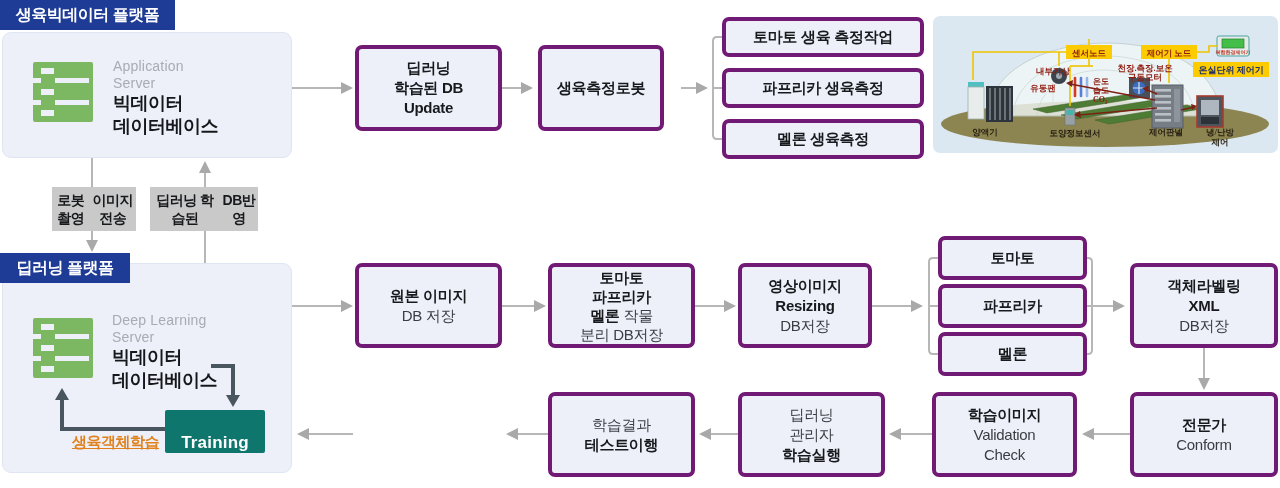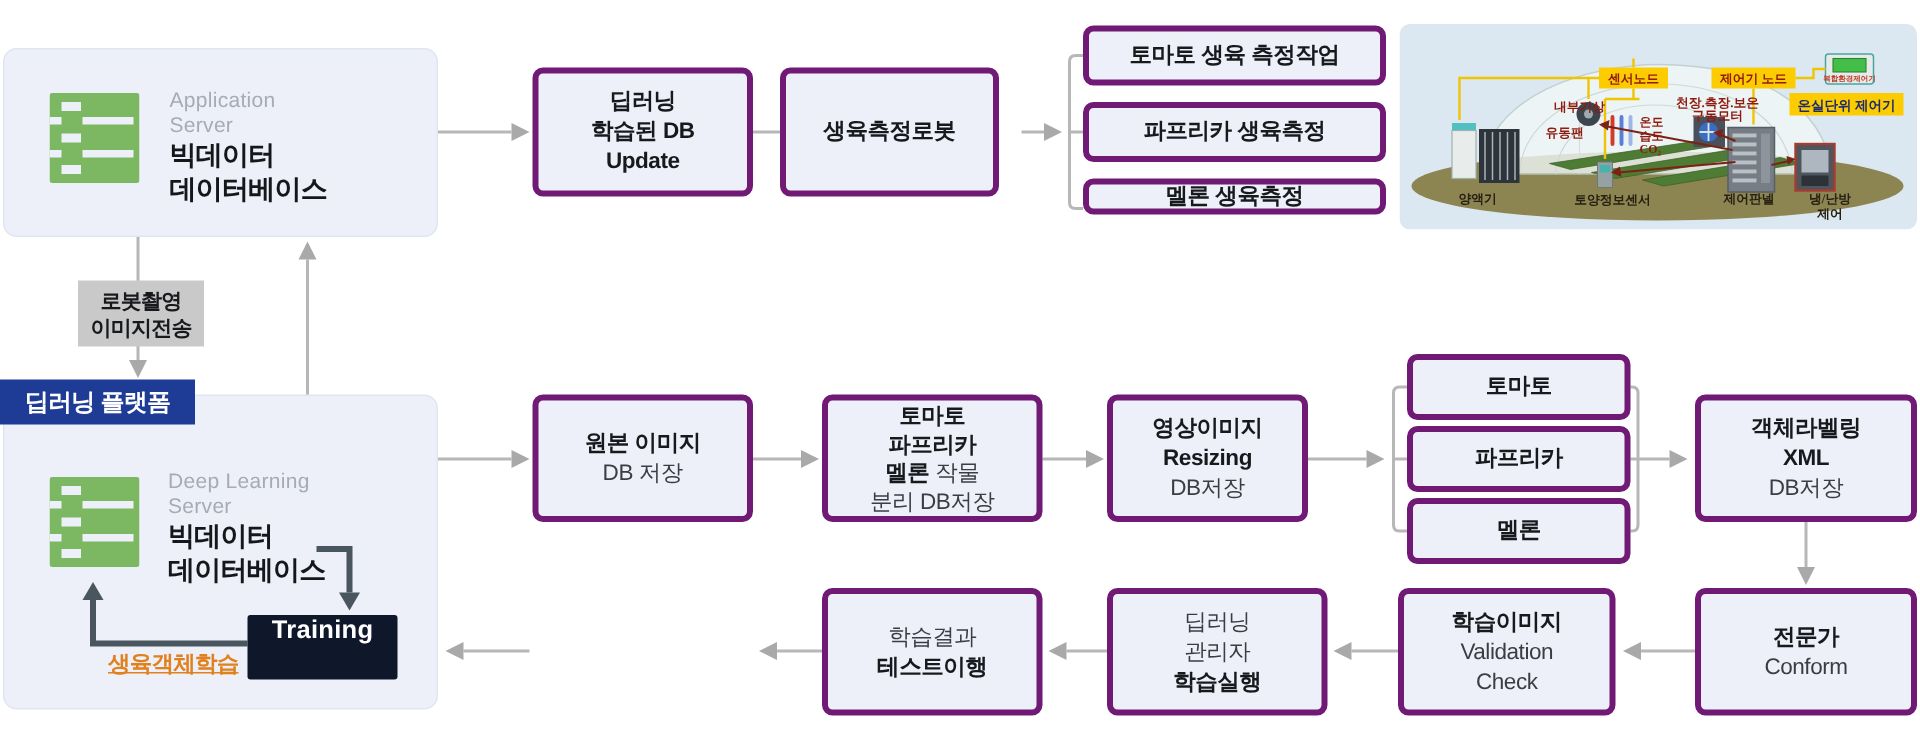--- a/index.html
+++ b/index.html
@@ -8,22 +8,22 @@
 
   .platform{position:absolute;background:#edf0f8;border:1px solid #e0e5f2;border-radius:9px;z-index:0;box-sizing:border-box;}
   .badge{position:absolute;background:#1e3b96;color:#fff;font-weight:bold;font-size:16px;display:flex;align-items:center;justify-content:center;z-index:4;letter-spacing:-0.5px;}
   .wires{position:absolute;left:0;top:0;z-index:1;pointer-events:none;}
 
   .fbox{position:absolute;background:#edf0f8;border:4px solid #701a75;border-radius:7px;display:flex;flex-direction:column;align-items:center;justify-content:center;text-align:center;font-size:15px;line-height:20px;color:#3a3d44;z-index:2;box-sizing:border-box;letter-spacing:-0.3px;}
   .fbox .ln{display:block;}
   .fbox.compact{line-height:19px;}
   .b{font-weight:bold;color:#17191d;}
 
-  .graybox{position:absolute;background:#c9c9c9;color:#17191c;font-weight:bold;font-size:14px;line-height:18px;display:flex;flex-direction:column;align-items:center;justify-content:center;text-align:center;z-index:3;letter-spacing:-0.5px;}
-  .training{position:absolute;background:#0f172a;color:#fff;font-weight:bold;font-size:17px;display:flex;align-items:flex-start;justify-content:center;z-index:3;letter-spacing:0.2px;border-radius:2px;}
+  .graybox{position:absolute;background:#c9c9c9;color:#17191c;font-weight:bold;font-size:14px;line-height:18px;display:flex;flex-direction:row;align-items:center;justify-content:center;text-align:center;z-index:3;letter-spacing:-0.5px;}
+  .training{position:absolute;background:#0f766e;color:#fff;font-weight:bold;font-size:17px;display:flex;align-items:flex-end;justify-content:center;z-index:3;letter-spacing:0.2px;border-radius:2px;}
   .note{position:absolute;color:#e0811d;font-weight:bold;font-size:15px;z-index:3;letter-spacing:-0.5px;text-decoration:underline;}
 
   .servericon{position:absolute;z-index:2;}
   .servertext{position:absolute;z-index:2;}
   .servertext .gray{display:block;color:#a6abb4;font-size:14px;line-height:17px;letter-spacing:0.2px;}
   .servertext .dark{display:block;color:#15171b;font-size:18px;font-weight:bold;line-height:23px;letter-spacing:-0.5px;}
 
   .photo{position:absolute;left:933px;top:16px;width:345px;height:137px;z-index:2;font-family:Liberation Serif, serif;}
 </style>
 </head>
@@ -84,20 +84,23 @@
     <g stroke="#49565f" stroke-width="4" fill="none">
       <path d="M211,366 H233 V395"></path>
         <path d="M165,429 H62 V400"></path>
     </g>
     <g fill="#49565f">
       <polygon points="233,407 226,395 240,395"></polygon>
         <polygon points="62,388 55,400 69,400"></polygon>
     </g>
   </svg>
 
+  <div class="badge" style="left:0;top:0;width:175px;height:30px;">
+    <span>생육빅데이터 플랫폼</span>
+  </div>
   <div class="badge" style="left:0;top:253px;width:130px;height:30px;">
     <span>딥러닝 플랫폼</span>
   </div>
 
   <svg class="servericon" style="left:33px;top:62px;" width="60" height="60" viewBox="0 0 60 60">
     <rect x="0" y="0" width="60" height="60" rx="2" fill="#7cb862"></rect>
     <g fill="#edf0f8">
       <rect x="22" y="16" width="34" height="5"></rect>
         <rect x="0" y="16" width="8" height="5"></rect>
       <rect x="22" y="38" width="34" height="5"></rect>
@@ -134,36 +137,40 @@
   </div>
   <div class="training" style="left:165px;top:410px;width:100px;height:43px;">
     <span>Training</span>
   </div>
   <div class="note" style="left:72px;top:433px;">생육객체학습</div>
 
   <div class="graybox" style="left:52px;top:187px;width:84px;height:44px;">
     <span class="ln">로봇촬영</span>
     <span class="ln">이미지전송</span>
   </div>
+  <div class="graybox" style="left:150px;top:187px;width:108px;height:44px;">
+    <span class="ln">딥러닝 학습된</span>
+    <span class="ln">DB반영</span>
+  </div>
 
   <div class="fbox" style="left:355px;top:45px;width:147px;height:86px;">
     <span class="ln b">딥러닝</span>
     <span class="ln b">학습된 DB</span>
     <span class="ln b">Update</span>
   </div>
-  <div class="fbox" style="left:520px;top:45px;width:146px;height:86px;">
+  <div class="fbox" style="left:538px;top:45px;width:126px;height:86px;">
     <span class="ln b">생육측정로봇</span>
   </div>
   <div class="fbox" style="left:722px;top:17px;width:202px;height:40px;">
     <span class="ln b">토마토 생육 측정작업</span>
   </div>
   <div class="fbox" style="left:722px;top:68px;width:202px;height:40px;">
     <span class="ln b">파프리카 생육측정</span>
   </div>
-  <div class="fbox" style="left:722px;top:119px;width:202px;height:24px;">
+  <div class="fbox" style="left:722px;top:119px;width:202px;height:40px;">
     <span class="ln b">멜론 생육측정</span>
   </div>
 
   <div class="fbox" style="left:355px;top:263px;width:147px;height:85px;">
     <span class="ln b">원본 이미지</span>
     <span class="ln">DB 저장</span>
   </div>
   <div class="fbox compact" style="left:548px;top:263px;width:147px;height:85px;">
     <span class="ln b">토마토</span>
     <span class="ln b">파프리카</span>

